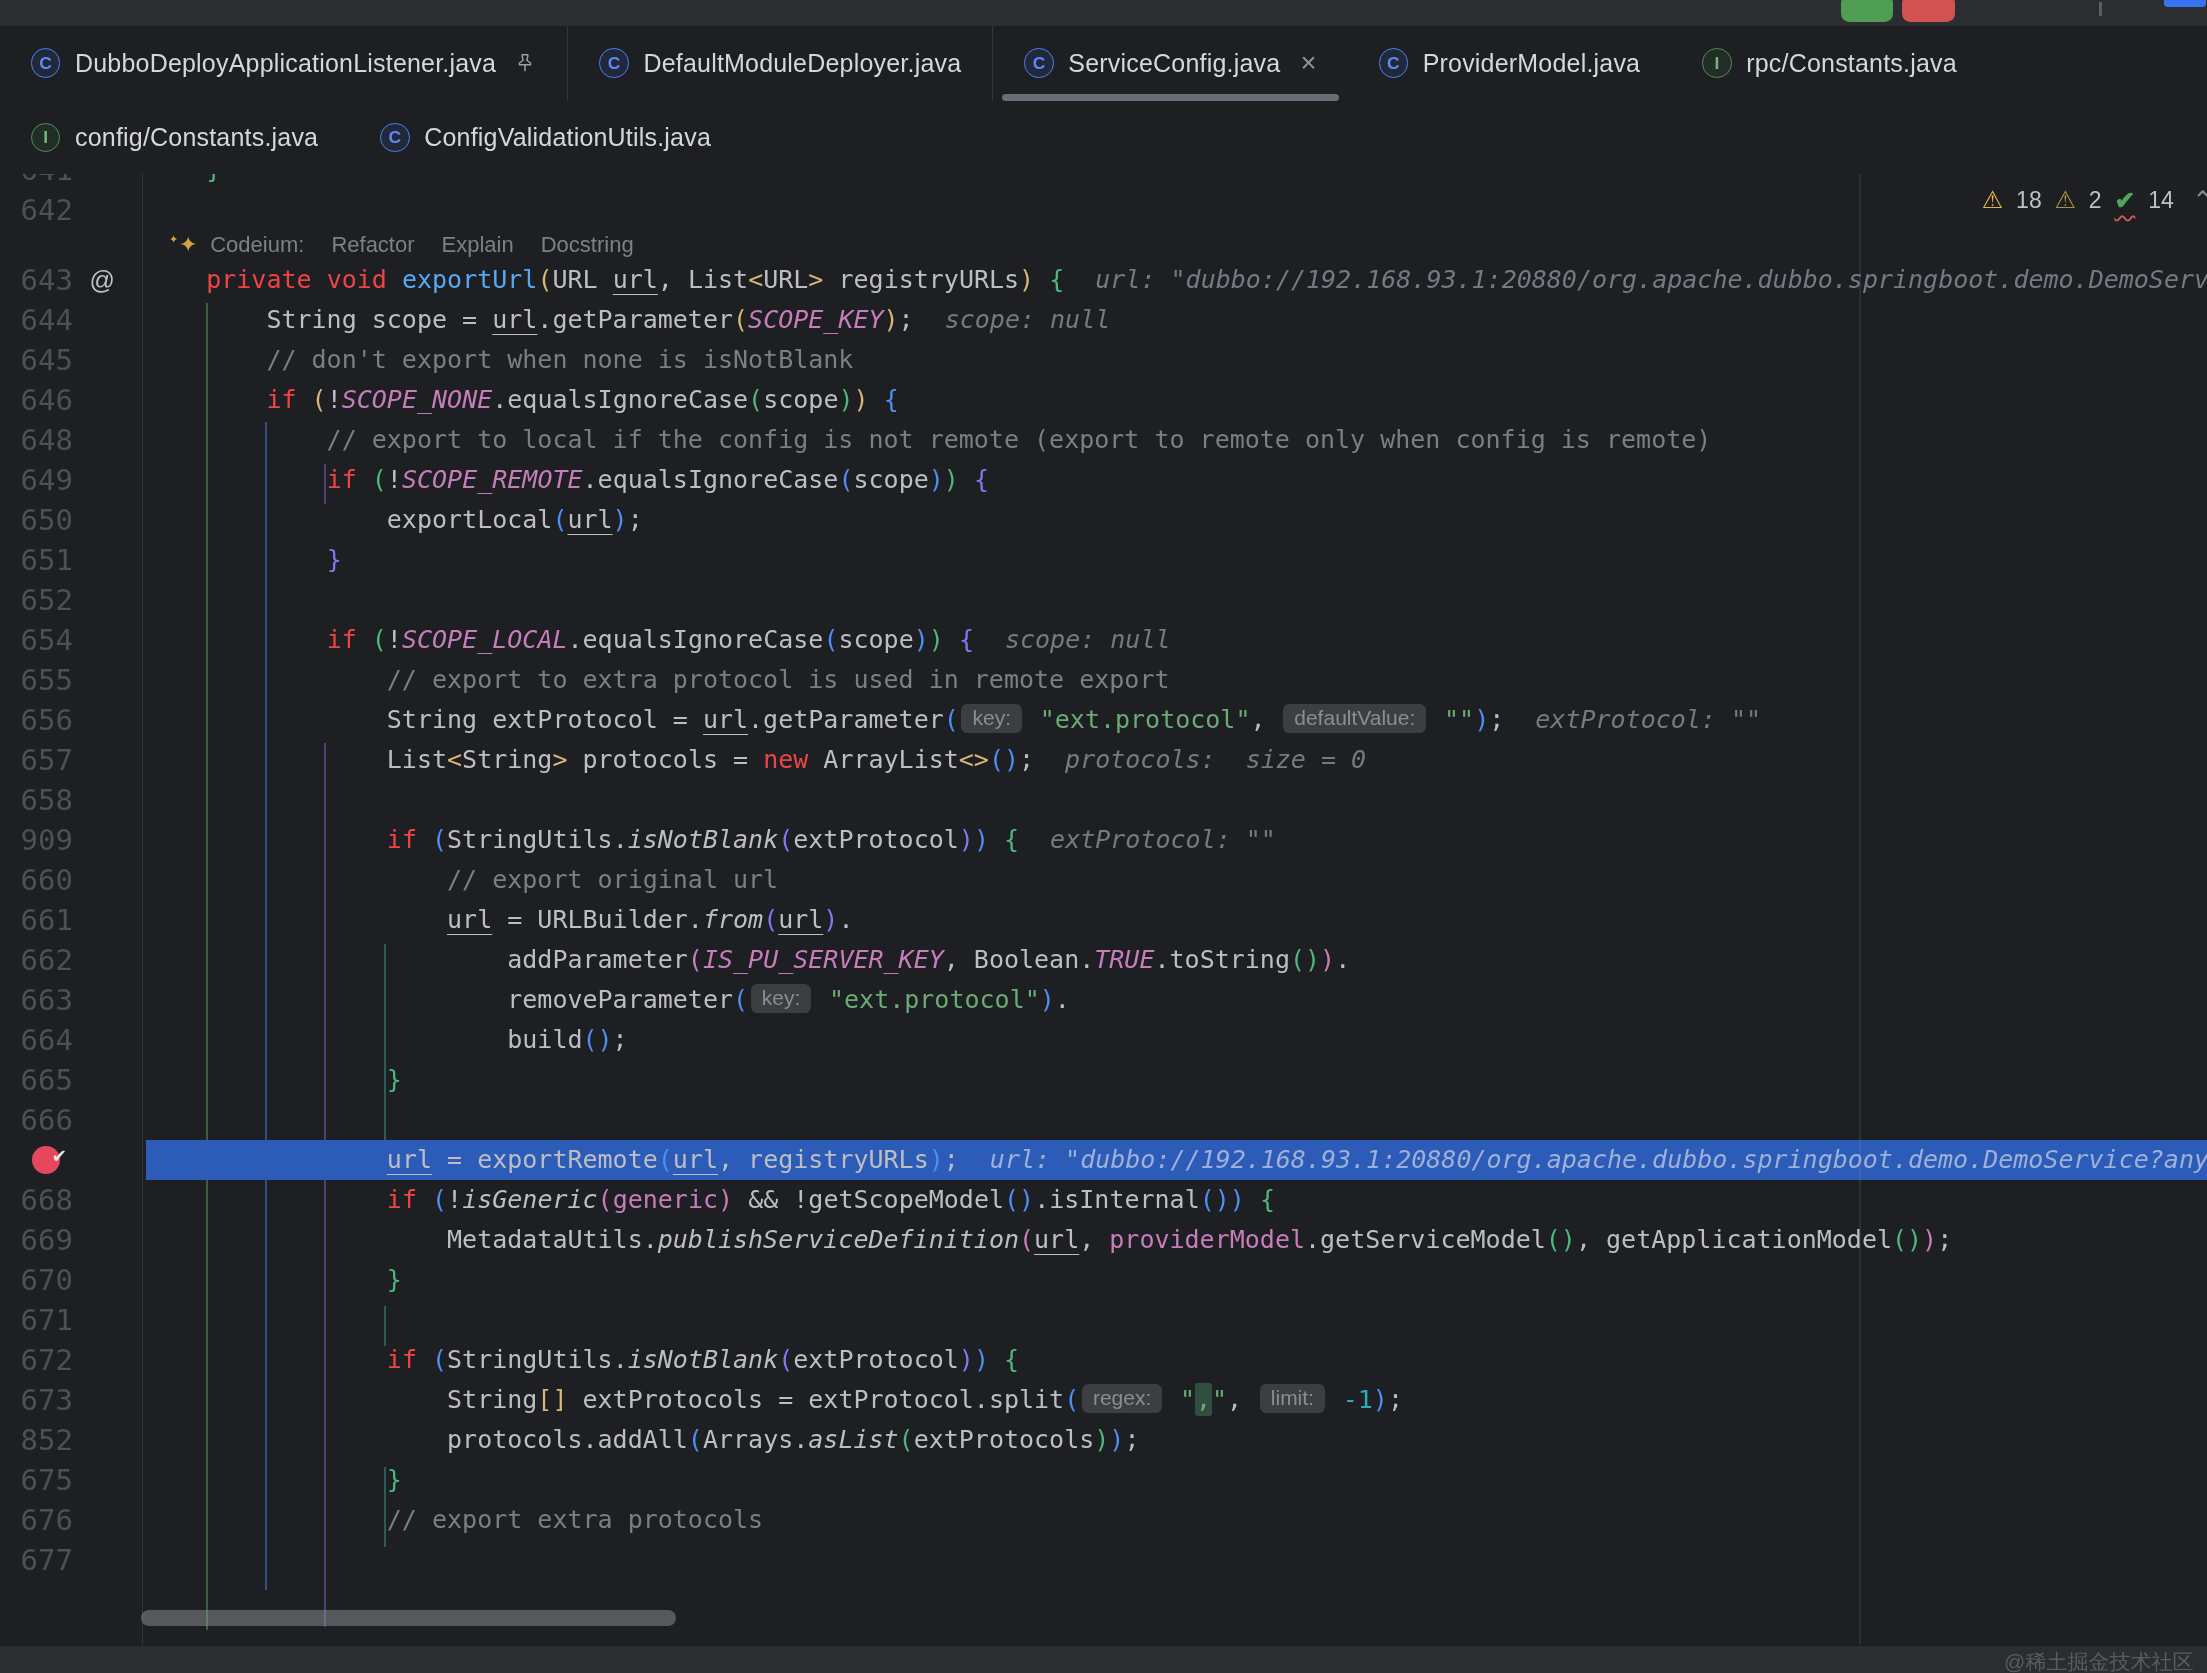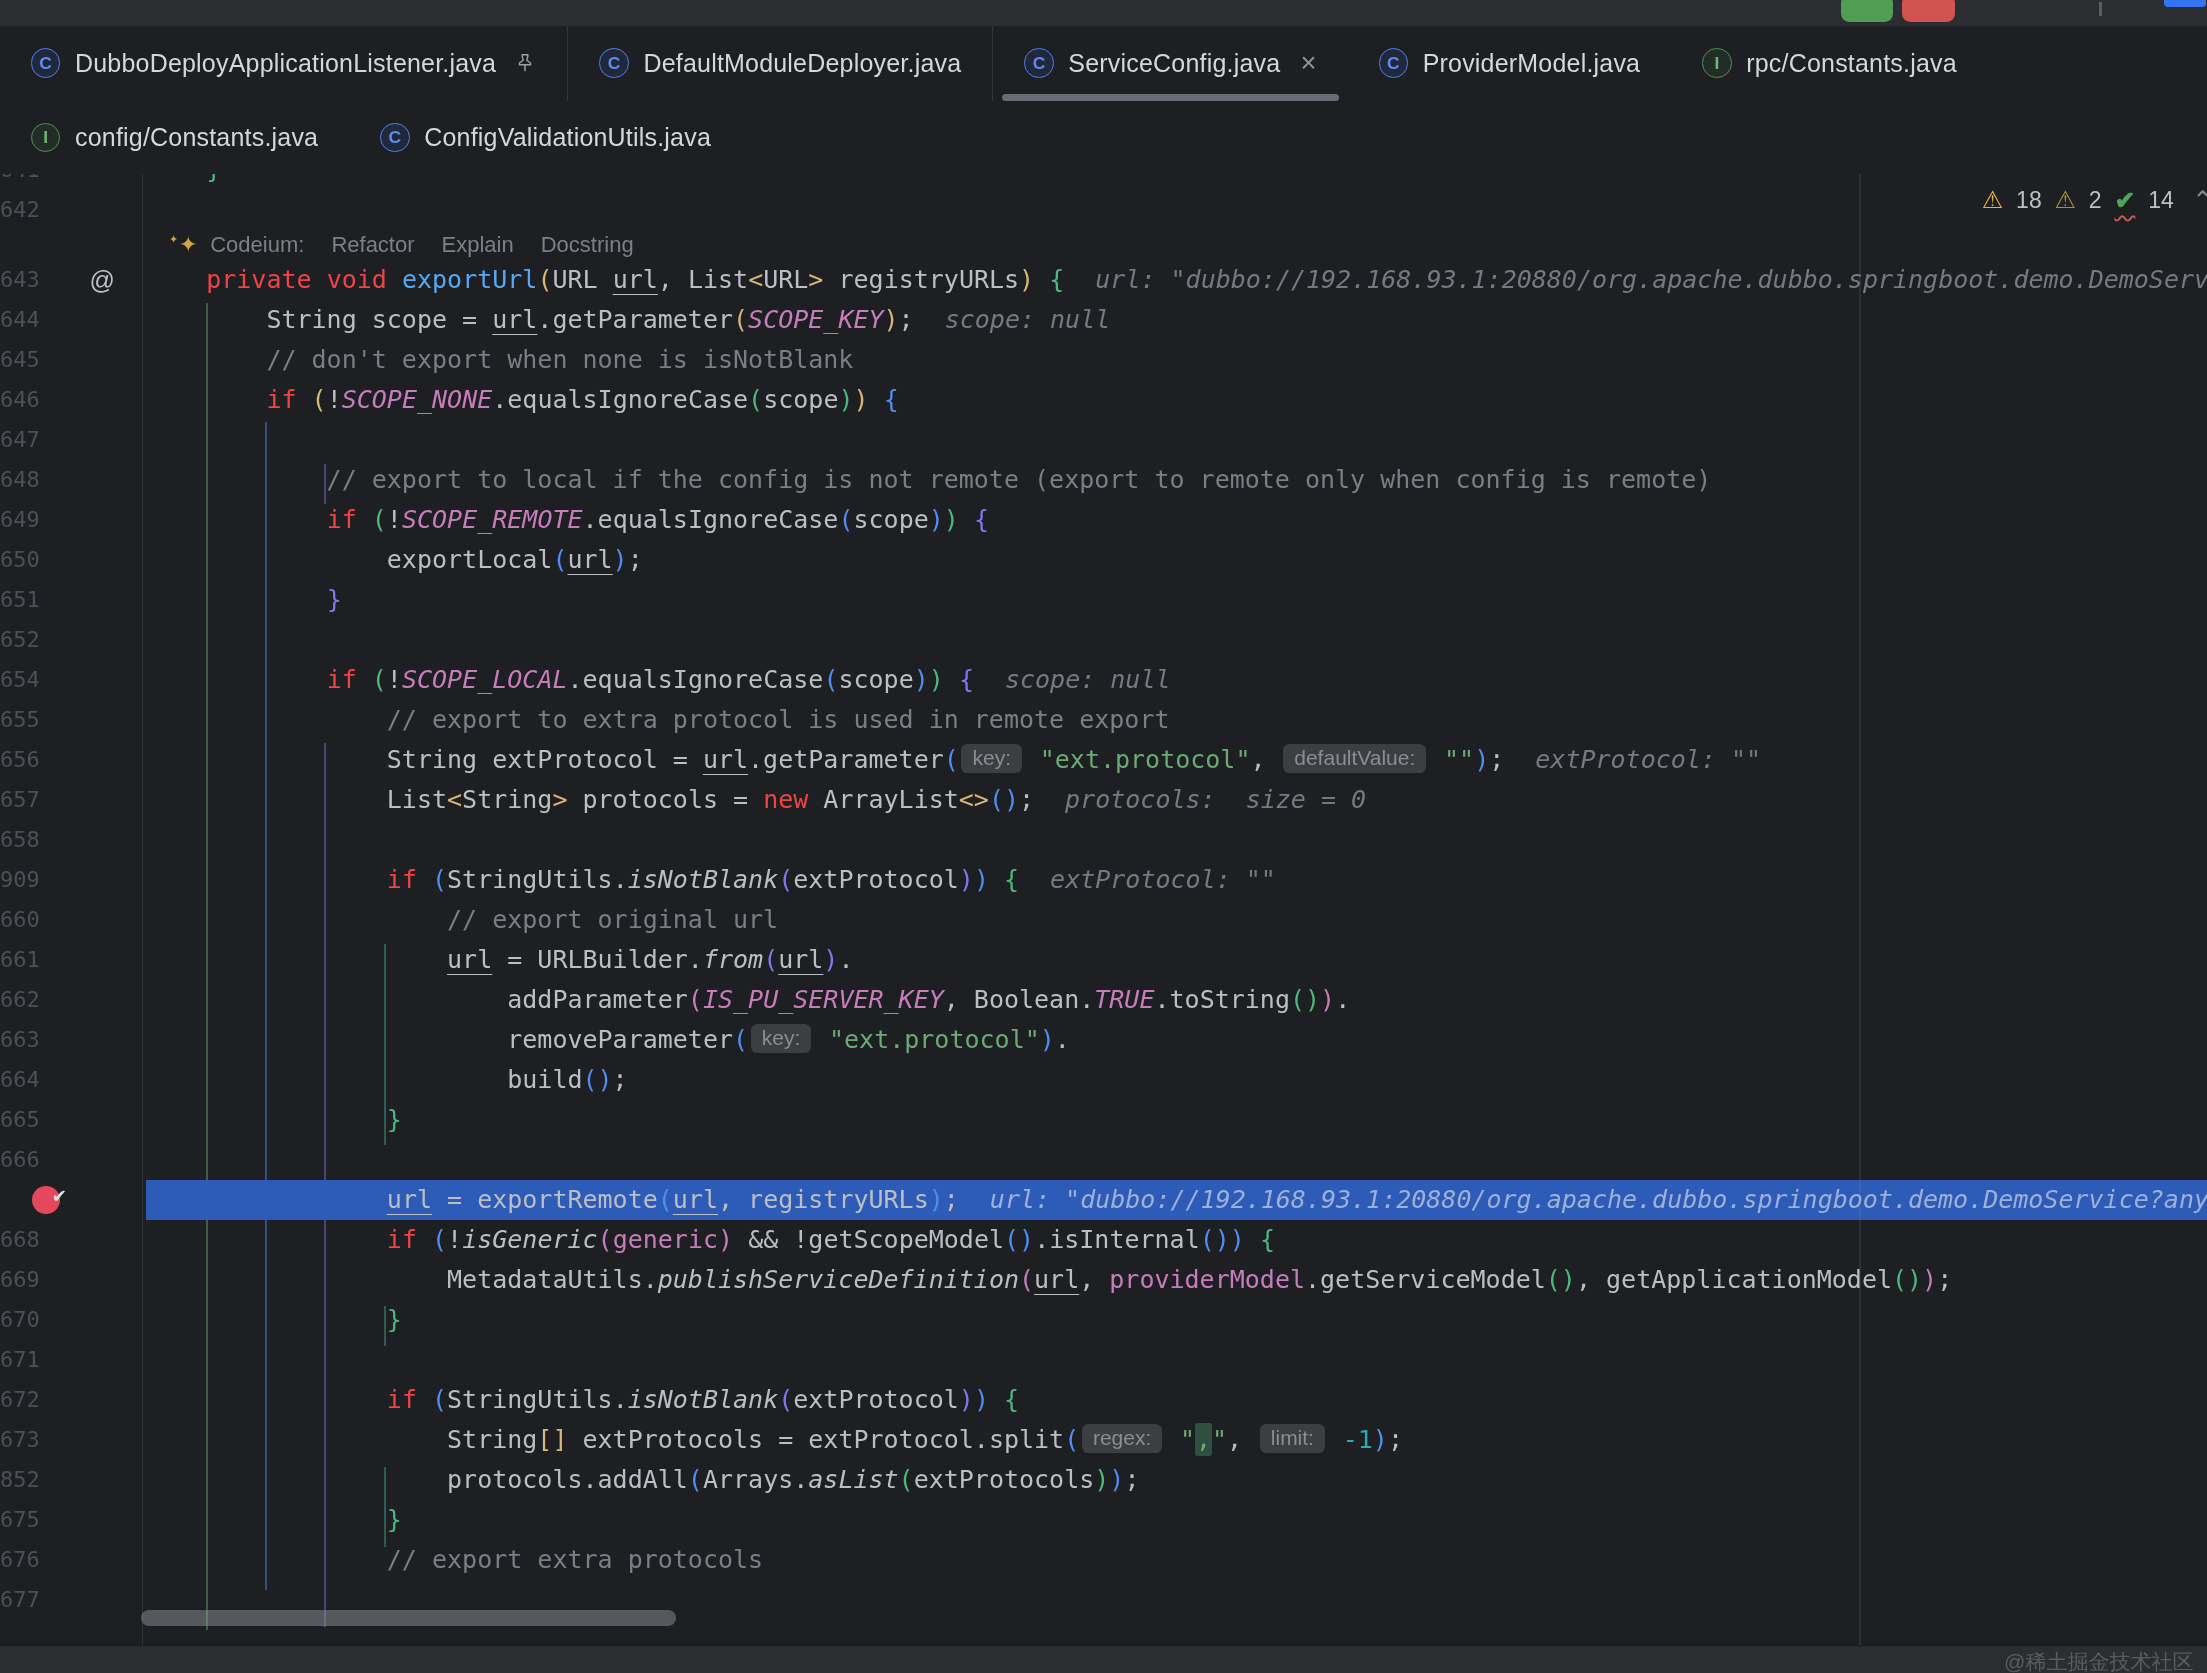--- a/index.html
+++ b/index.html
@@ -24,21 +24,21 @@
   .ticon.class{border:1.8px solid #4b82f7;color:#5f8af5;background:rgba(59,111,240,.12);}
   .ticon.iface{border:1.8px solid #4d9153;color:#6cb873;background:rgba(77,145,83,.12);}
   .tab .close{color:#8f939b;font-size:27.4px;line-height:1;margin-left:5.5px;}
   .tab .pin{display:flex;margin-left:3.7px;}
   .tab .underline{position:absolute;left:9.1px;right:9.1px;bottom:0;height:6.4px;border-radius:3.7px;background:#686c75;}
   
   #editor{position:absolute;left:0;top:174px;width:2208px;height:1471px;background:#1e1f22;overflow:hidden;}
   #rows{position:absolute;left:0;top:-24px;right:0;}
   .row{display:flex;height:40px;position:relative;}
   .row.codeium-row{height:30px;}
-  .lnum{flex:0 0 73px;font-family:"DejaVu Sans Mono",monospace;font-size:22px;
+  .lnum{flex:0 0 73px;text-align:right;font-family:"DejaVu Sans Mono",monospace;font-size:29px;
         line-height:40px;color:#4c5057;user-select:none;position:relative;}
   .gcell{flex:0 0 73px;position:relative;}
   .gat{position:absolute;left:16.4px;top:0;line-height:40px;font-size:25px;color:#bdc0c6;}
   .bp{position:absolute;right:12.8px;top:5.5px;width:28px;height:28px;border-radius:50%;background:#e5485c;}
   .bp::after{content:"\2714";position:absolute;right:-5.5px;top:-11px;color:#dfe2e6;font-size:21px;font-weight:bold;}
   .code{flex:1 1 auto;white-space:pre;font-family:"DejaVu Sans Mono",monospace;font-size:25px;line-height:40px;overflow:hidden;}
   .row.hl .code{background:#2d5cb8;}
   .inlay{font-style:italic;color:#747a82;margin-left:31px;}
   .row.hl .inlay{color:#9db0d8;}
   .cdm{font-family:"Liberation Sans",sans-serif;font-size:22px;color:#7c8187;line-height:30px;}
@@ -165,25 +165,20 @@
           <div class="lnum">645</div>
           <div class="gcell"></div>
           <div class="code"><span class="tk-cm">        // don't export when none is isNotBlank</span></div>
         </div>
         <div class="row">
           <div class="lnum">646</div>
           <div class="gcell"></div>
           <div class="code"><span class="tk-d">        </span><span class="tk-k">if</span><span class="tk-d"> </span><span class="tk-y">(</span><span class="tk-d">!</span><span class="tk-c">SCOPE_NONE</span><span class="tk-d">.equalsIgnoreCase</span><span class="tk-g">(</span><span class="tk-d">scope</span><span class="tk-g">)</span><span class="tk-y">)</span><span class="tk-d"> </span><span class="tk-b">{</span></div>
         </div>
         <div class="row">
-          <div class="lnum">647</div>
-          <div class="gcell"></div>
-          <div class="code"></div>
-        </div>
-        <div class="row">
           <div class="lnum">648</div>
           <div class="gcell"></div>
           <div class="code"><span class="tk-cm">            // export to local if the config is not remote (export to remote only when config is remote)</span></div>
         </div>
         <div class="row">
           <div class="lnum">649</div>
           <div class="gcell"></div>
           <div class="code"><span class="tk-d">            </span><span class="tk-k">if</span><span class="tk-d"> </span><span class="tk-g">(</span><span class="tk-d">!</span><span class="tk-c">SCOPE_REMOTE</span><span class="tk-d">.equalsIgnoreCase</span><span class="tk-b">(</span><span class="tk-d">scope</span><span class="tk-b">)</span><span class="tk-g">)</span><span class="tk-d"> </span><span class="tk-v">{</span></div>
         </div>
         <div class="row">

